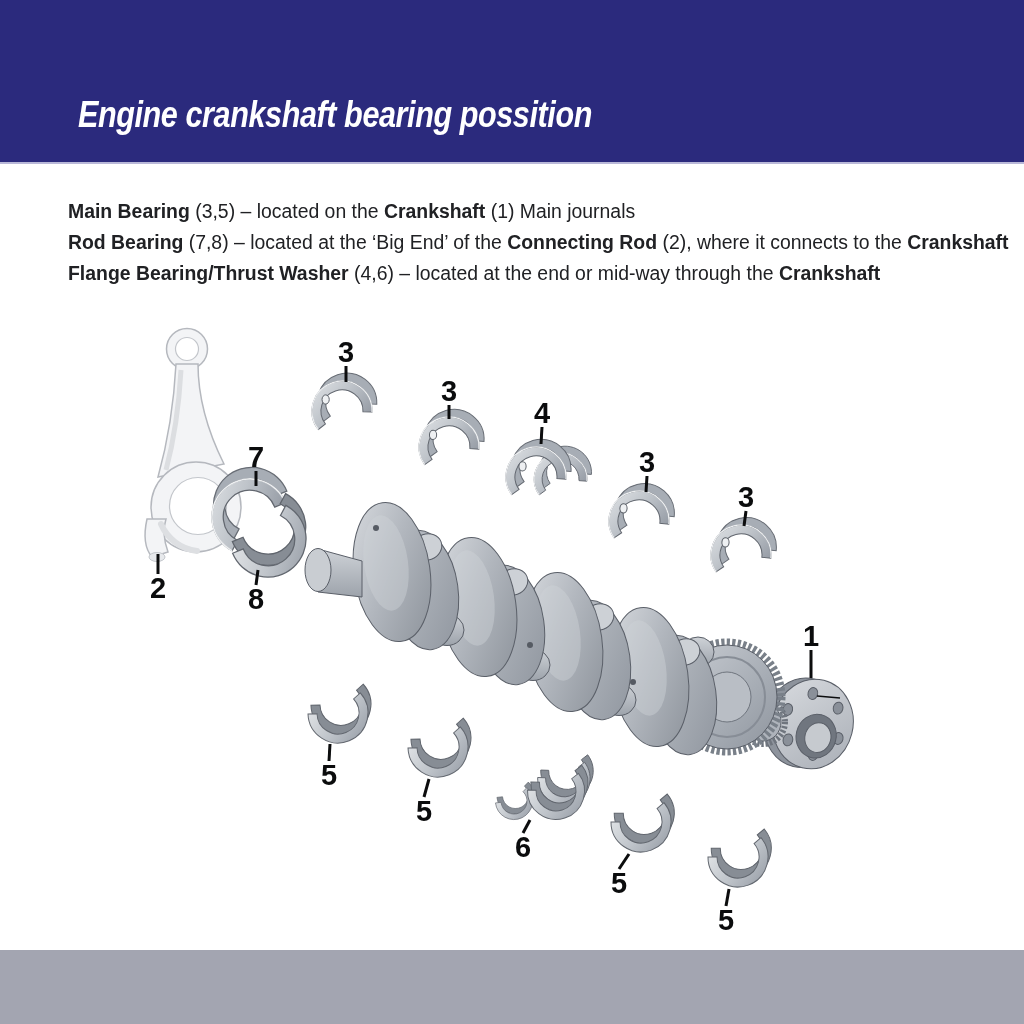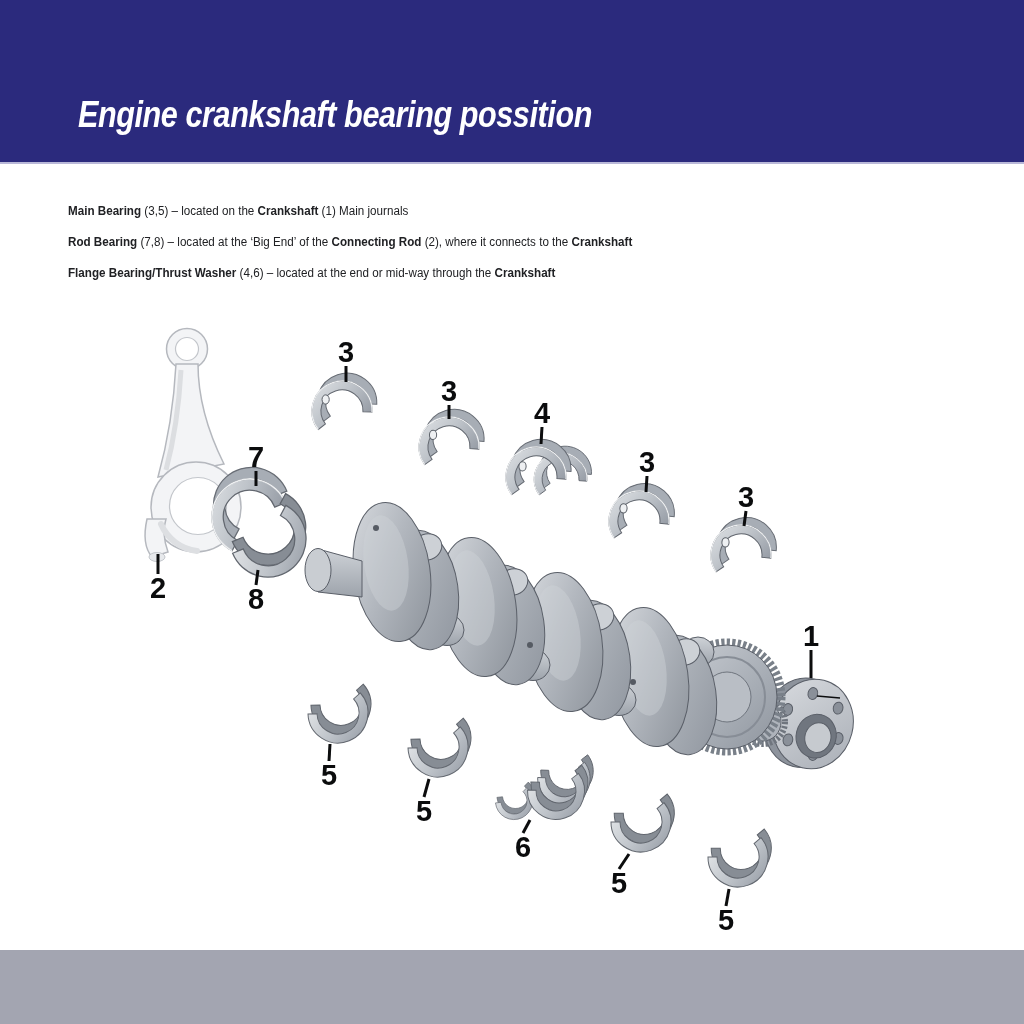--- a/index.html
+++ b/index.html
@@ -14,21 +14,21 @@
     font-family:"Liberation Sans",sans-serif;}
   .page{position:relative;width:1024px;height:1024px;background:#ffffff;}
 
   .header-band{position:absolute;left:0;top:0;width:1024px;height:164px;
     background:var(--header-bg);border-bottom:2px solid var(--header-underline);}
   .page-title{position:absolute;left:78px;top:94px;color:#ffffff;
     font-size:36px;font-weight:bold;font-style:italic;letter-spacing:-0.5px;
     transform:scaleX(0.85);transform-origin:left center;white-space:nowrap;}
 
   .description{position:absolute;left:68px;top:196px;width:920px;
-    color:var(--text-color);font-size:12px;line-height:31px;}
+    color:var(--text-color);font-size:20px;line-height:31px;}
   .desc-line{white-space:nowrap;transform:scaleX(0.97);transform-origin:left center;}
   .desc-line .b{font-weight:bold;}
 
   .diagram-svg{position:absolute;left:0;top:0;width:1024px;height:1024px;}
   .leader{stroke:#0c0d0e;stroke-width:3;}
   .pointer{stroke:#0c0d0e;stroke-width:1.6;}
   .part-num{font-family:"Liberation Sans",sans-serif;font-weight:bold;font-size:29px;
     fill:var(--label-color);text-anchor:middle;dominant-baseline:central;}
 
   .footer-band{position:absolute;left:0;top:950px;width:1024px;height:74px;

